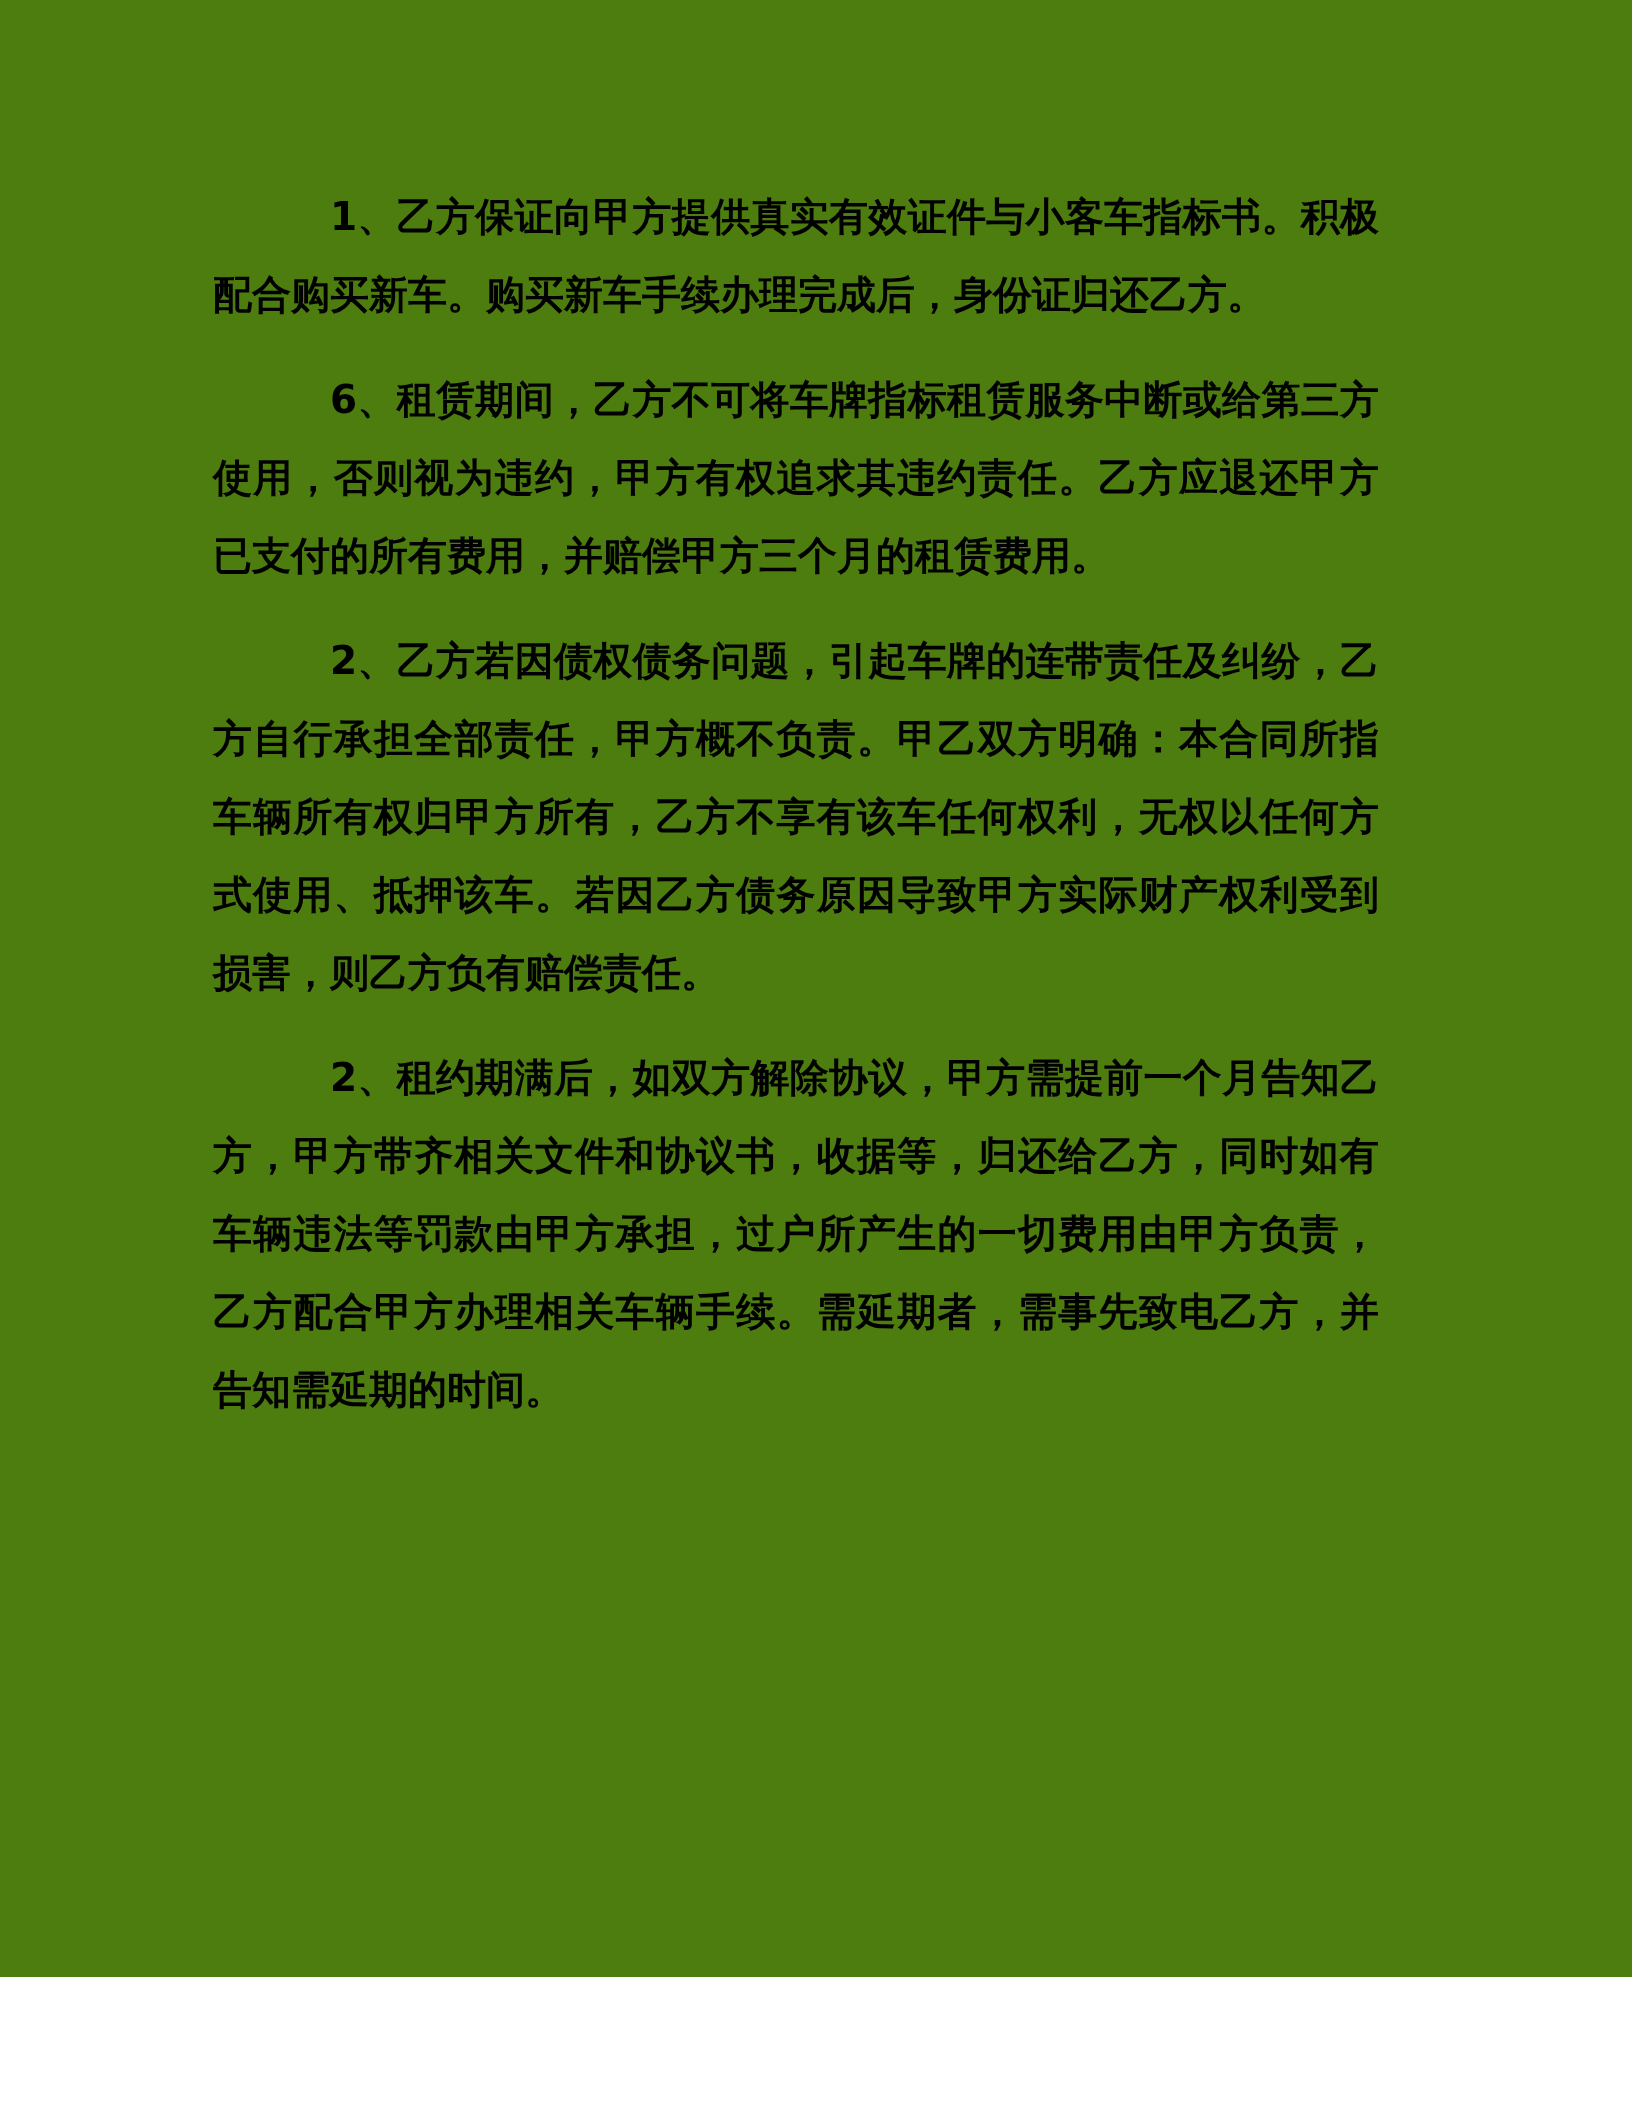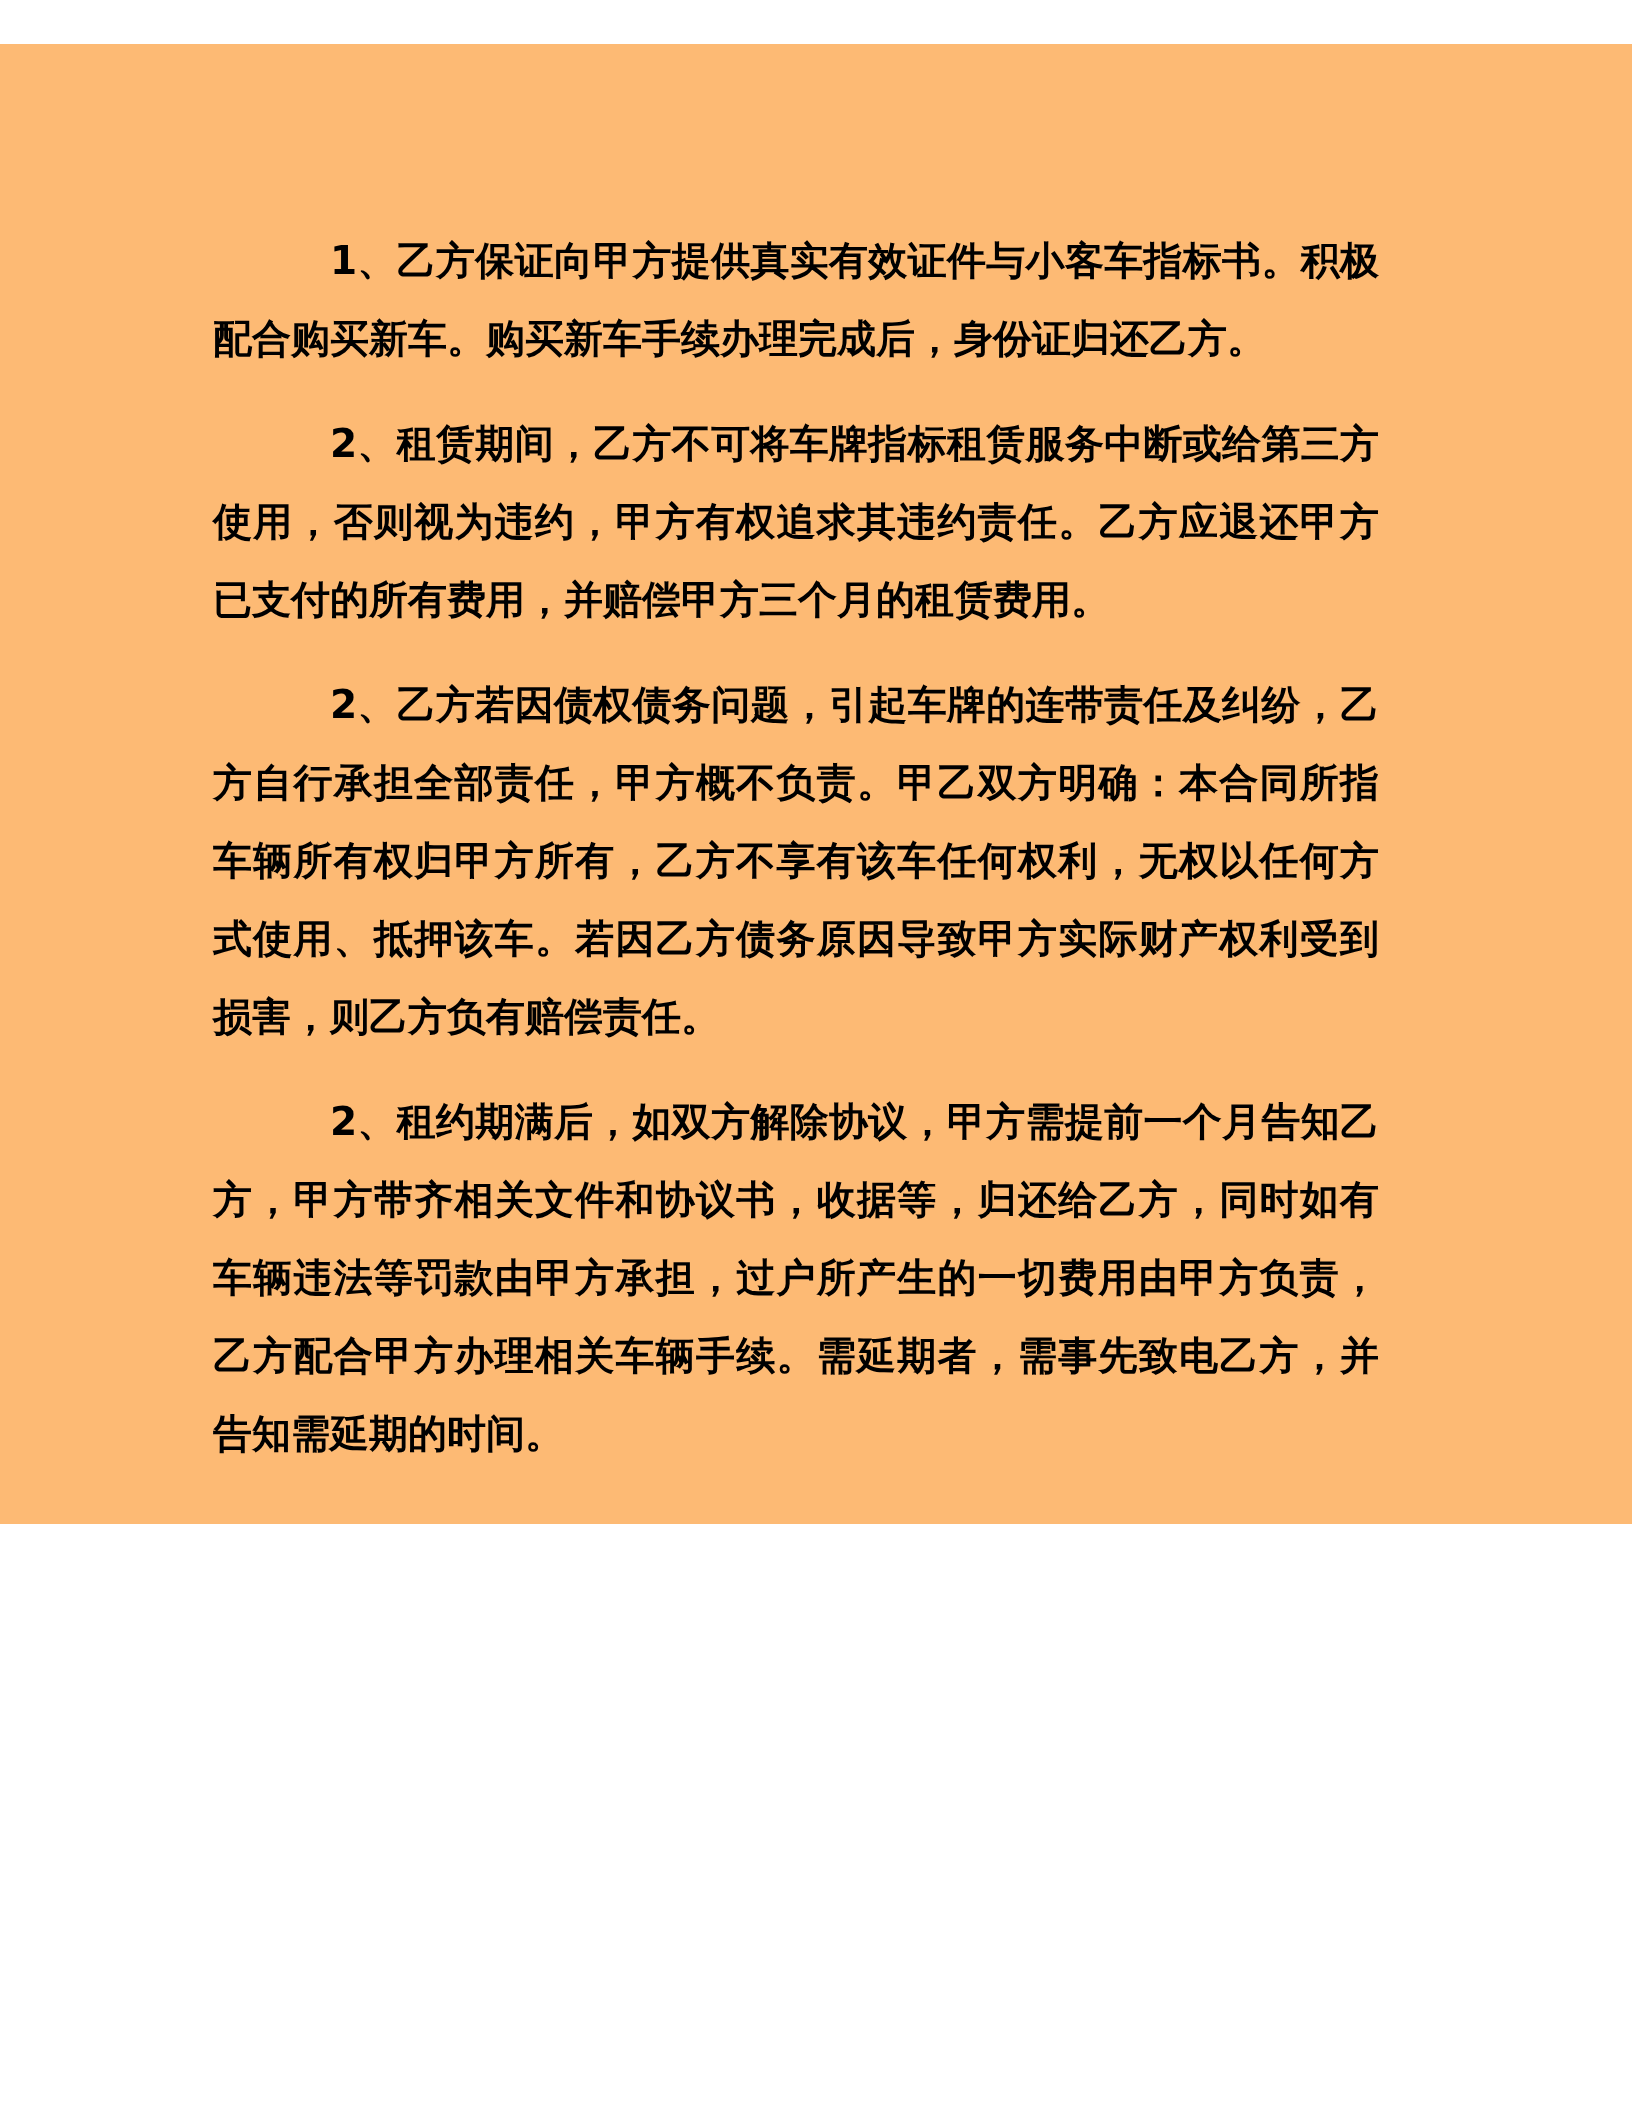--- a/index.html
+++ b/index.html
@@ -12,23 +12,22 @@
     background: #ffffff;
     position: relative;
     overflow: hidden;
     font-family: "DejaVu Sans", sans-serif;
   }
   .page {
     position: absolute;
     left: 0;
     top: 0;
     width: 1632px;
-    height: 1480px;
-    background: #fdba74;
-    margin-top: 44px;
+    height: 1977px;
+    background: #4d7c0f;
   }
   .content {
     position: absolute;
     left: 213px;
     top: 178px;
     width: 1166px;
   }
   .para {
     margin: 0 0 27px 0;
     font-size: 39px;
@@ -41,17 +40,17 @@
     word-break: break-all;
     letter-spacing: 0;
   }
 </style>
 </head>
 <body>
 
 <div class="page">
   <div class="content">
     <p class="para">1、乙方保证向甲方提供真实有效证件与小客车指标书。积极配合购买新车。购买新车手续办理完成后，身份证归还乙方。</p>
-    <p class="para">2、租赁期间，乙方不可将车牌指标租赁服务中断或给第三方使用，否则视为违约，甲方有权追求其违约责任。乙方应退还甲方已支付的所有费用，并赔偿甲方三个月的租赁费用。</p>
+    <p class="para">6、租赁期间，乙方不可将车牌指标租赁服务中断或给第三方使用，否则视为违约，甲方有权追求其违约责任。乙方应退还甲方已支付的所有费用，并赔偿甲方三个月的租赁费用。</p>
     <p class="para">2、乙方若因债权债务问题，引起车牌的连带责任及纠纷，乙方自行承担全部责任，甲方概不负责。甲乙双方明确：本合同所指车辆所有权归甲方所有，乙方不享有该车任何权利，无权以任何方式使用、抵押该车。若因乙方债务原因导致甲方实际财产权利受到损害，则乙方负有赔偿责任。</p>
     <p class="para">2、租约期满后，如双方解除协议，甲方需提前一个月告知乙方，甲方带齐相关文件和协议书，收据等，归还给乙方，同时如有车辆违法等罚款由甲方承担，过户所产生的一切费用由甲方负责，乙方配合甲方办理相关车辆手续。需延期者，需事先致电乙方，并告知需延期的时间。</p>
   </div>
 </div>
 
 </body></html>

